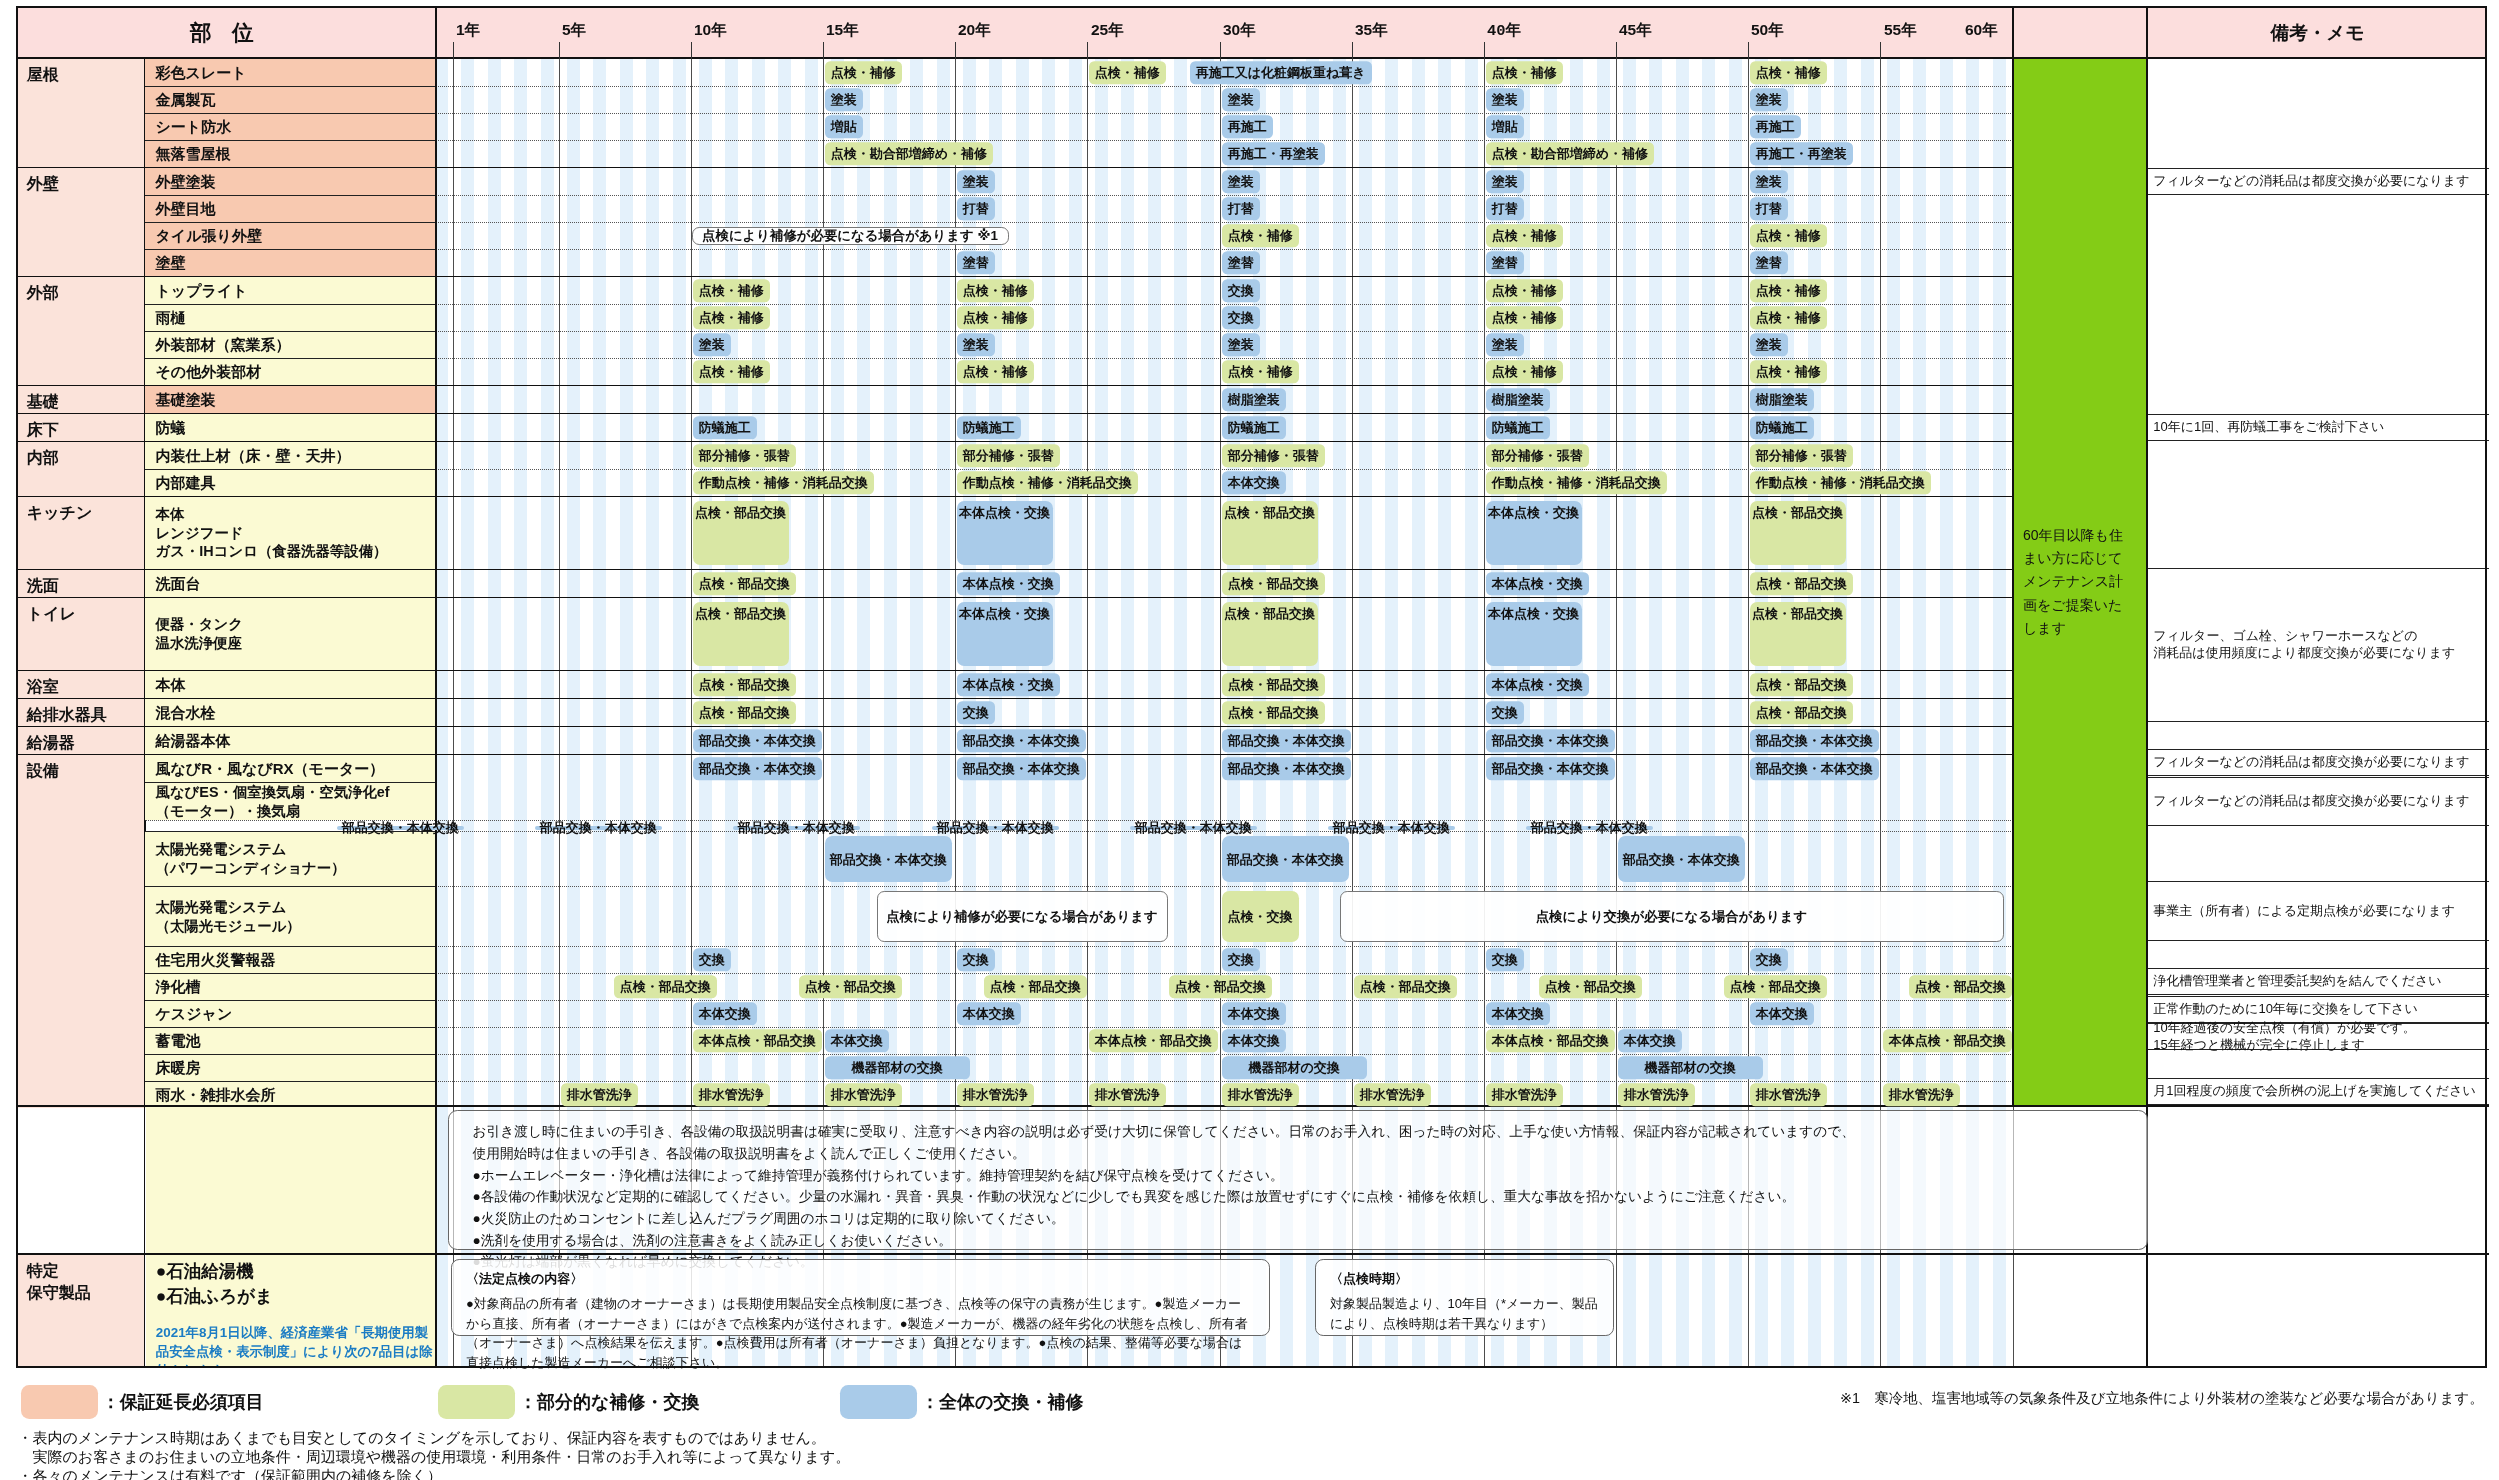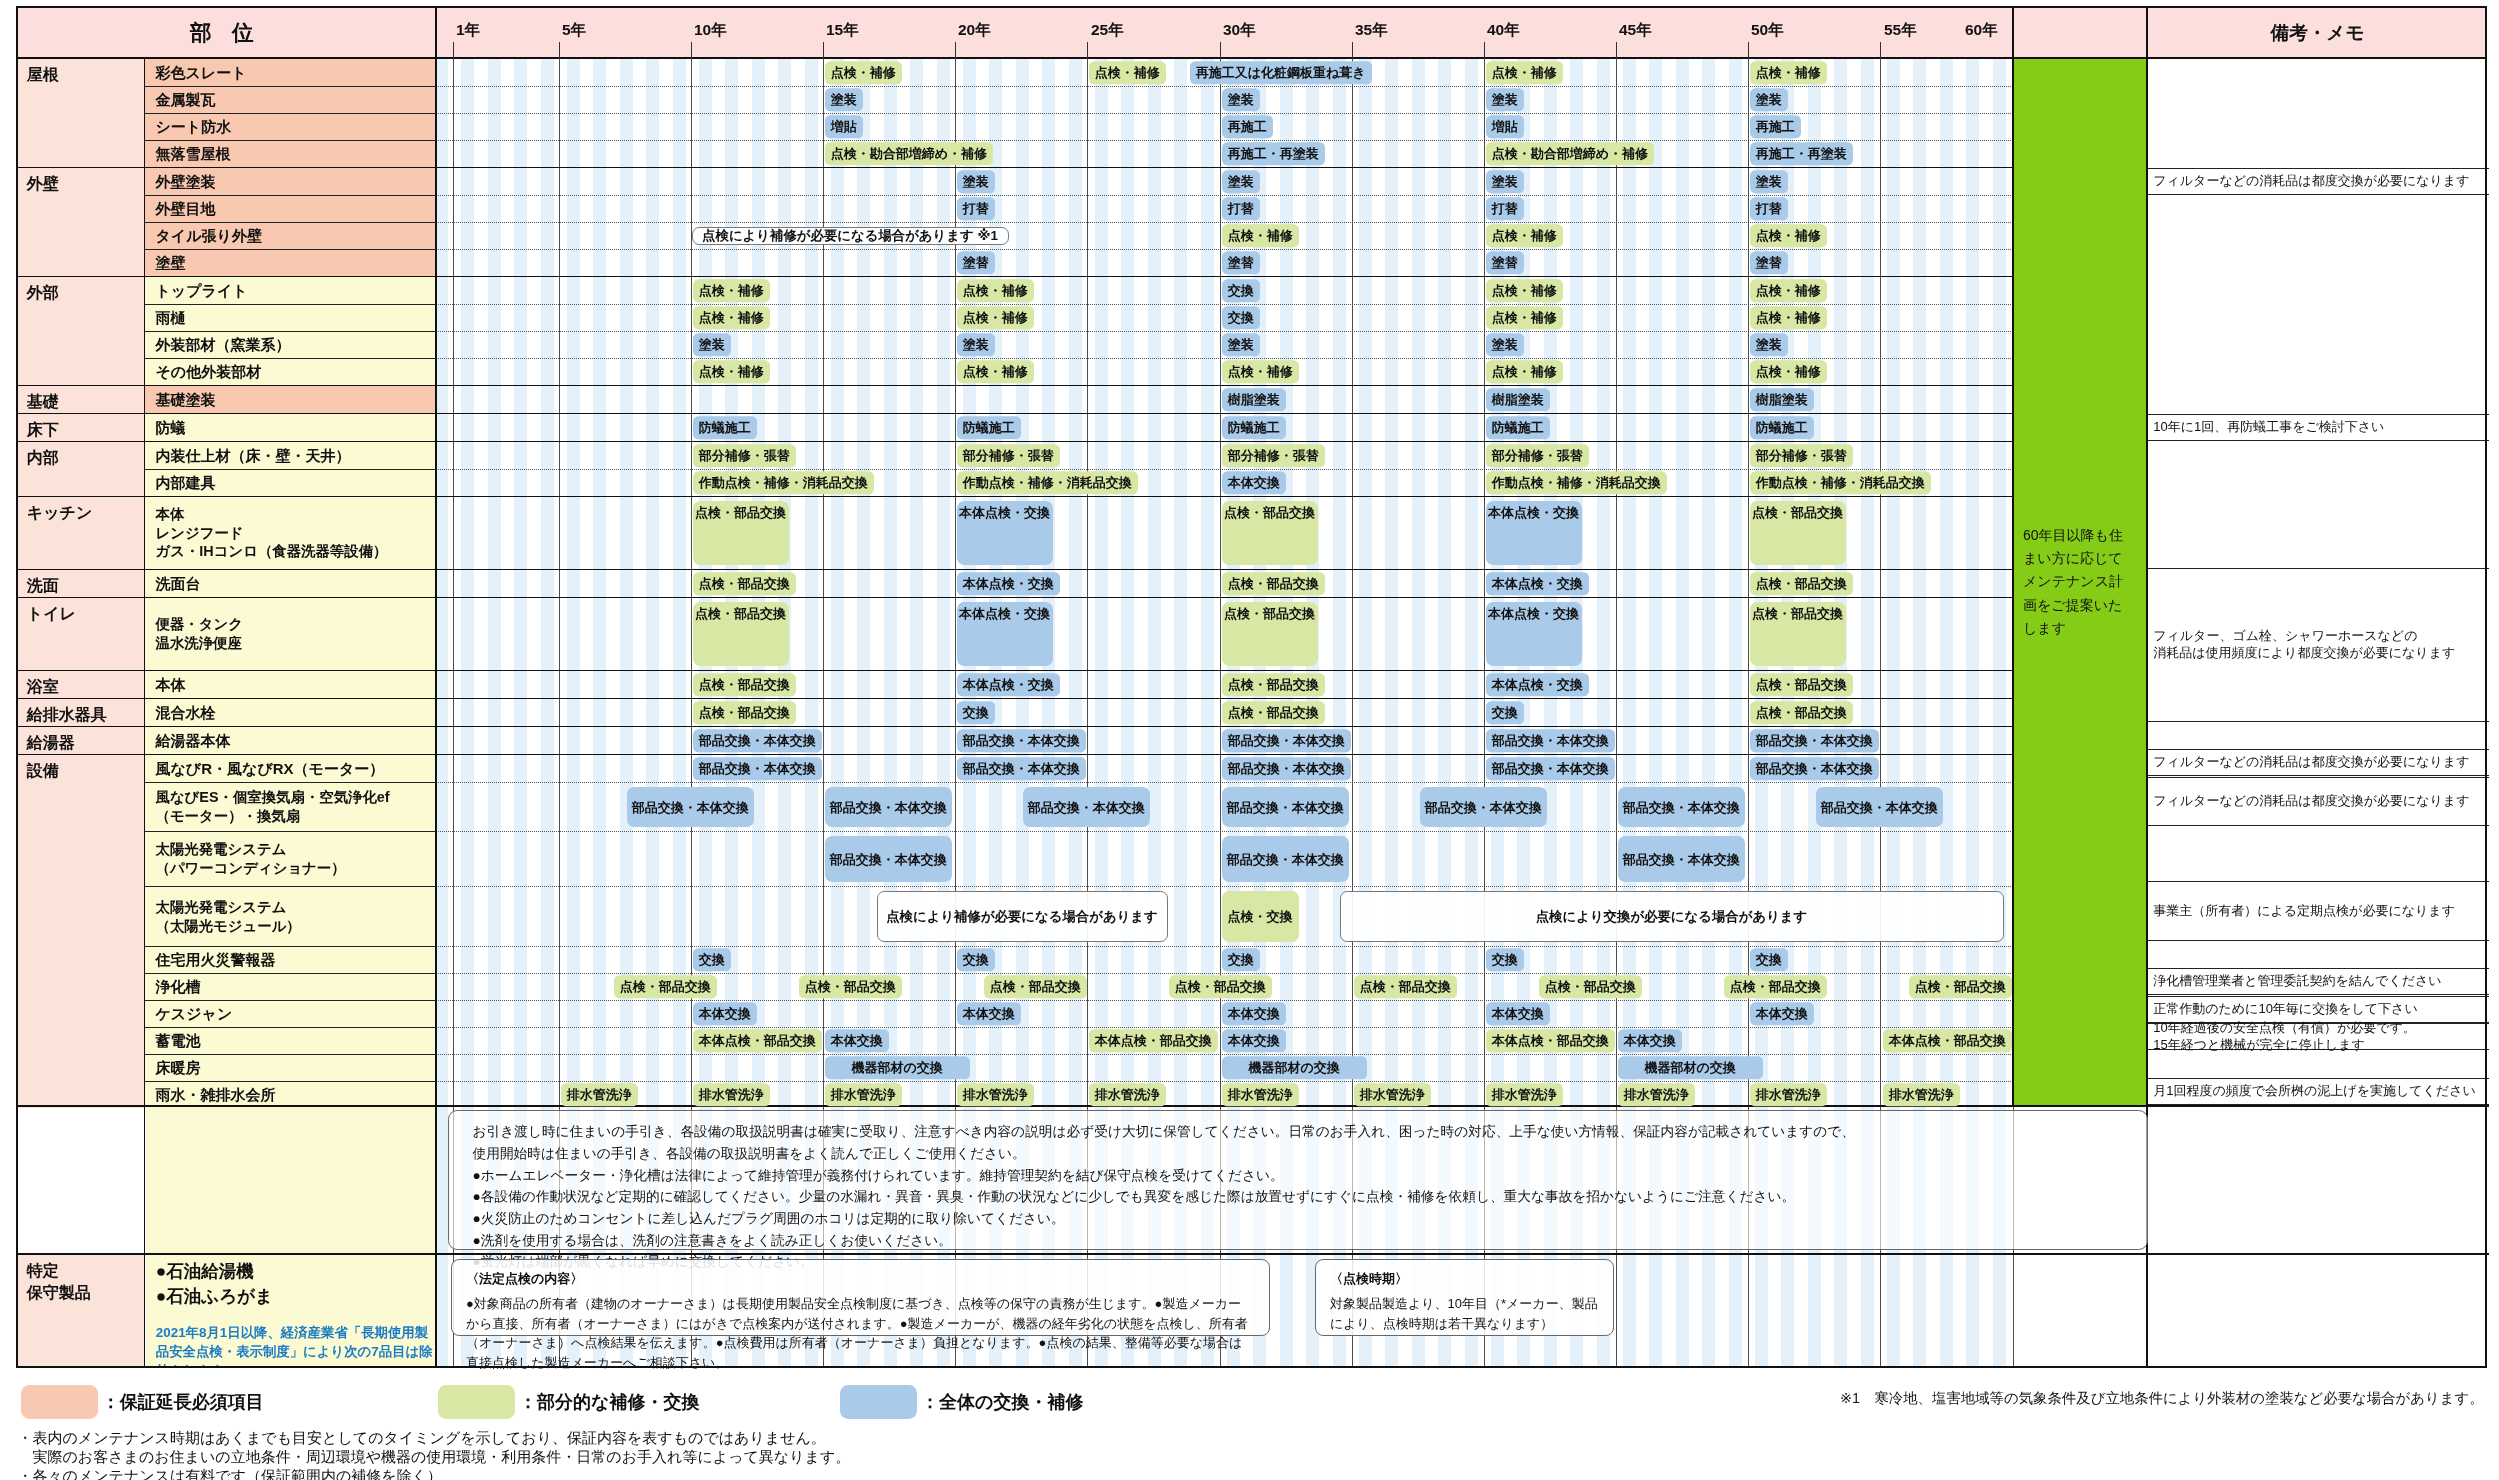--- a/index.html
+++ b/index.html
@@ -102,21 +102,21 @@
       <div class="ylabel" style="left: 391px;">15年</div>
       <div class="ytick" style="left: 388px;"></div>
       <div class="ylabel" style="left: 523px;">20年</div>
       <div class="ytick" style="left: 520px;"></div>
       <div class="ylabel" style="left: 656px;">25年</div>
       <div class="ytick" style="left: 652px;"></div>
       <div class="ylabel" style="left: 788px;">30年</div>
       <div class="ytick" style="left: 785px;"></div>
       <div class="ylabel" style="left: 920px;">35年</div>
       <div class="ytick" style="left: 917px;"></div>
-      <div class="ylabel" style="left: 1052px;">40年</div>
+      <div class="ylabel" style="left: 1052px; font-family: Liberation Mono, monospace;">40年</div>
       <div class="ytick" style="left: 1049px;"></div>
       <div class="ylabel" style="left: 1184px;">45年</div>
       <div class="ytick" style="left: 1181px;"></div>
       <div class="ylabel" style="left: 1316px;">50年</div>
       <div class="ytick" style="left: 1313px;"></div>
       <div class="ylabel" style="left: 1449px;">55年</div>
       <div class="ytick" style="left: 1445px;"></div>
       <div class="ylabel" style="left: 1530px;">60年</div>
       <div class="ytick" style="left: 1578px;"></div>
     </div>
@@ -403,21 +403,21 @@
           <div class="row" style="height: 27px;">
             <div class="item bg-y">風なびR・風なびRX（モーター）</div>
             <div class="time">
               <div class="badge bg-b" style="left: 257px;">部品交換・本体交換</div>
               <div class="badge bg-b" style="left: 521px;">部品交換・本体交換</div>
               <div class="badge bg-b" style="left: 786px;">部品交換・本体交換</div>
               <div class="badge bg-b" style="left: 1050px;">部品交換・本体交換</div>
               <div class="badge bg-b" style="left: 1314px;">部品交換・本体交換</div>
             </div>
           </div>
-          <div class="row" style="height: 49px;">
+          <div class="row" style="height: 49px; flex-direction: column;">
             <div class="item bg-y" style="font-size: 14.4px;">風なびES・個室換気扇・空気浄化ef
 （モーター）・換気扇</div>
             <div class="time">
               <div class="badge bg-b tall-mid" style="left: 191px;">部品交換・本体交換</div>
               <div class="badge bg-b tall-mid" style="left: 389px;">部品交換・本体交換</div>
               <div class="badge bg-b tall-mid" style="left: 587px;">部品交換・本体交換</div>
               <div class="badge bg-b tall-mid" style="left: 786px;">部品交換・本体交換</div>
               <div class="badge bg-b tall-mid" style="left: 984px;">部品交換・本体交換</div>
               <div class="badge bg-b tall-mid" style="left: 1182px;">部品交換・本体交換</div>
               <div class="badge bg-b tall-mid" style="left: 1380px;">部品交換・本体交換</div>

